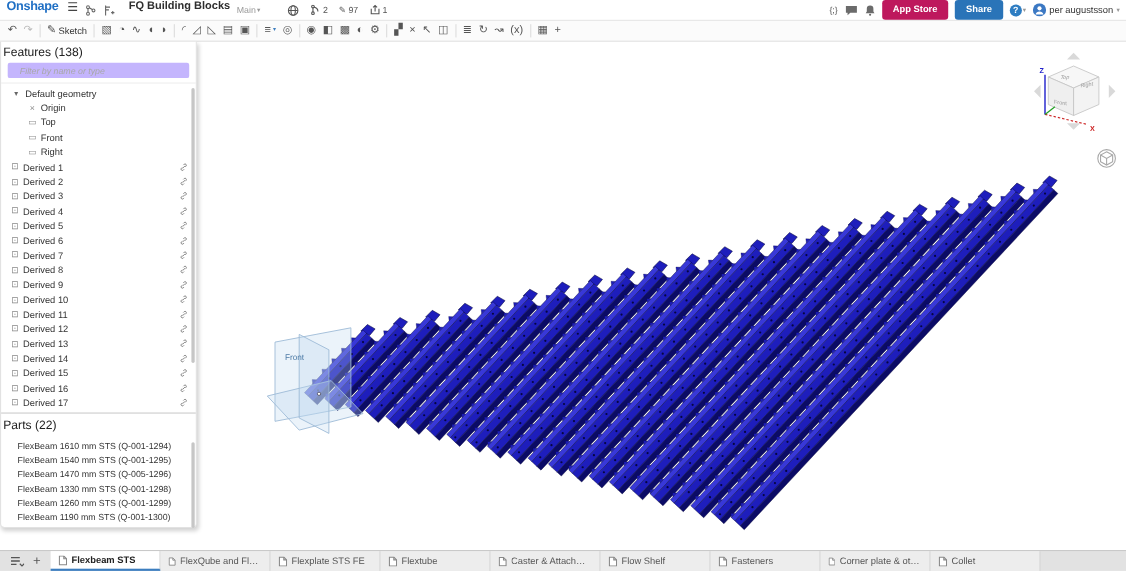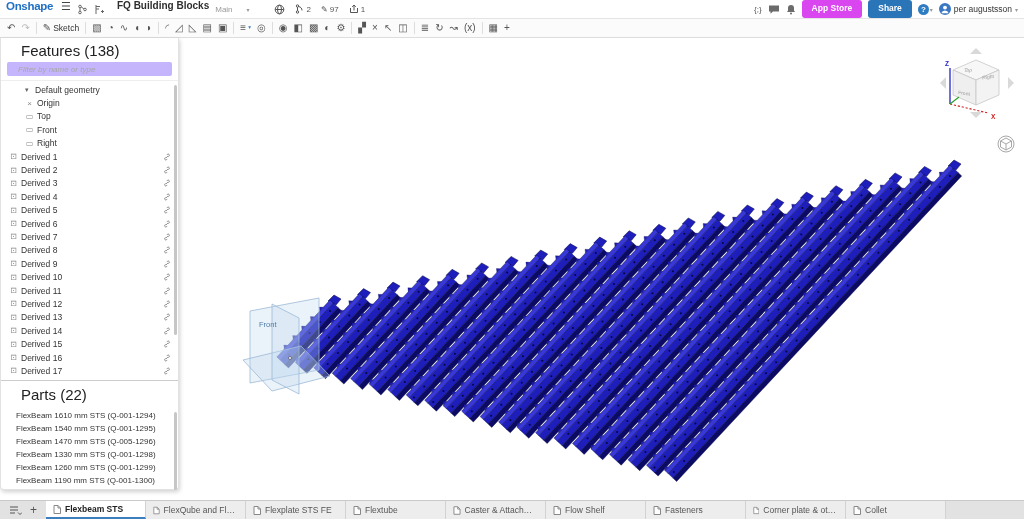--- a/index.html
+++ b/index.html
@@ -6,25 +6,25 @@
   html,body{width:1024px;height:519px;overflow:hidden;background:#fff;
     font-family:"Liberation Sans",sans-serif;-webkit-font-smoothing:antialiased}
 
   
   .topbar{height:19px;display:flex;gap:6px;padding:0 6px;
     background:#fff;border-bottom:1px solid #e4e4e4;font-size:8.5px;color:#555}
   .logo{color:#1f6fc4;font-weight:bold;font-size:11.5px;letter-spacing:-.3px}
   .ham{font-size:11px;color:#444;margin-left:2px}
   .mini-ic{color:#666;display:flex;align-items:center}
   .doc-title{font-weight:bold;font-size:10px;color:#2e2e2e;margin-left:6px;white-space:nowrap}
-  .ws{color:#999;font-size:8px;display:flex;align-items:center;gap:14px}
+  .ws{color:#999;font-size:8px;display:flex;align-items:center;gap:1px}
   .caret{font-size:6px;color:#999}
   .count{display:flex;align-items:center;gap:2px;color:#555;font-size:8px;margin-left:4px}
   .spacer{flex:1}
-  .btn{background:#d946ef;color:#fff;font-size:8.5px;padding:3px 10px;border-radius:3px;
+  .btn{background:#be185d;color:#fff;font-size:8.5px;padding:3px 10px;border-radius:3px;
     font-weight:bold;white-space:nowrap;cursor:pointer}
   .btn.share{background:#2a74b8}
   .help{display:flex;align-items:center;gap:1px}
   .help-circle{width:11px;height:11px;border-radius:50%;background:#2e7dc2;color:#fff;
     font-size:8px;font-weight:bold;display:flex;align-items:center;justify-content:center}
   .user{display:flex;align-items:center;gap:3px;color:#333;font-size:8.5px}
 
   
   .toolbar{height:19px;display:flex;align-items:center;background:#fbfbfb;
     border-bottom:1px solid #ddd;padding:0 7px;gap:6px;font-size:10px;color:#555}
@@ -37,26 +37,26 @@
 
   
   .main{position:relative;height:462px;background:#fff}
   #beam-svg{position:absolute;left:0;top:0}
   .plane-label{position:absolute;left:259px;top:282px;font-size:7.5px;color:#4d7ba6;pointer-events:none}
 
   
   .panel{position:absolute;left:0;top:0;width:179px;background:#fff;
     border:1px solid #e2e2e2;border-top:none;border-radius:0 0 4px 4px;
     box-shadow:1px 2px 4px rgba(0,0,0,.18)}
-  .panel-header{font-size:15px;color:#222;padding:4px 20px 3px}
+  .panel-header{font-size:11px;color:#222;padding:4px 2px 3px}
   .filter{margin:0 6px 4px;border:7px solid #c4b5fd;border-radius:2px;height:14px;
     font-size:8px;font-style:italic;color:#a8a8a8;display:flex;align-items:center;padding:0 4px}
   .tree{position:relative;border-top:1px solid #eee;padding:2px 0}
   .trow{height:13.4px;display:flex;align-items:center;gap:3px;font-size:8.5px;color:#333;
-    padding-left:24px;cursor:pointer;white-space:nowrap}
+    padding-left:12px;cursor:pointer;white-space:nowrap}
   .trow .exp{width:7px;font-size:7px;color:#666}
   .trow.child{padding-left:24px}
   .trow .nicon{color:#8a8a8a;font-size:8px;width:9px;text-align:center}
   .drow{height:13.4px;display:flex;align-items:center;justify-content:space-between;
     padding:0 7px 0 8px;font-size:8.5px;color:#333;cursor:pointer}
   .dleft{display:flex;align-items:center;gap:3px}
   .dicon{color:#8a8a8a;font-size:8px;width:9px;text-align:center}
   .parts-header{border-top:1px solid #ccc;padding-top:5px}
   .parts{position:relative;padding:1px 0 4px}
   .prow{height:13px;display:flex;align-items:flex-end;font-size:8px;color:#333;

